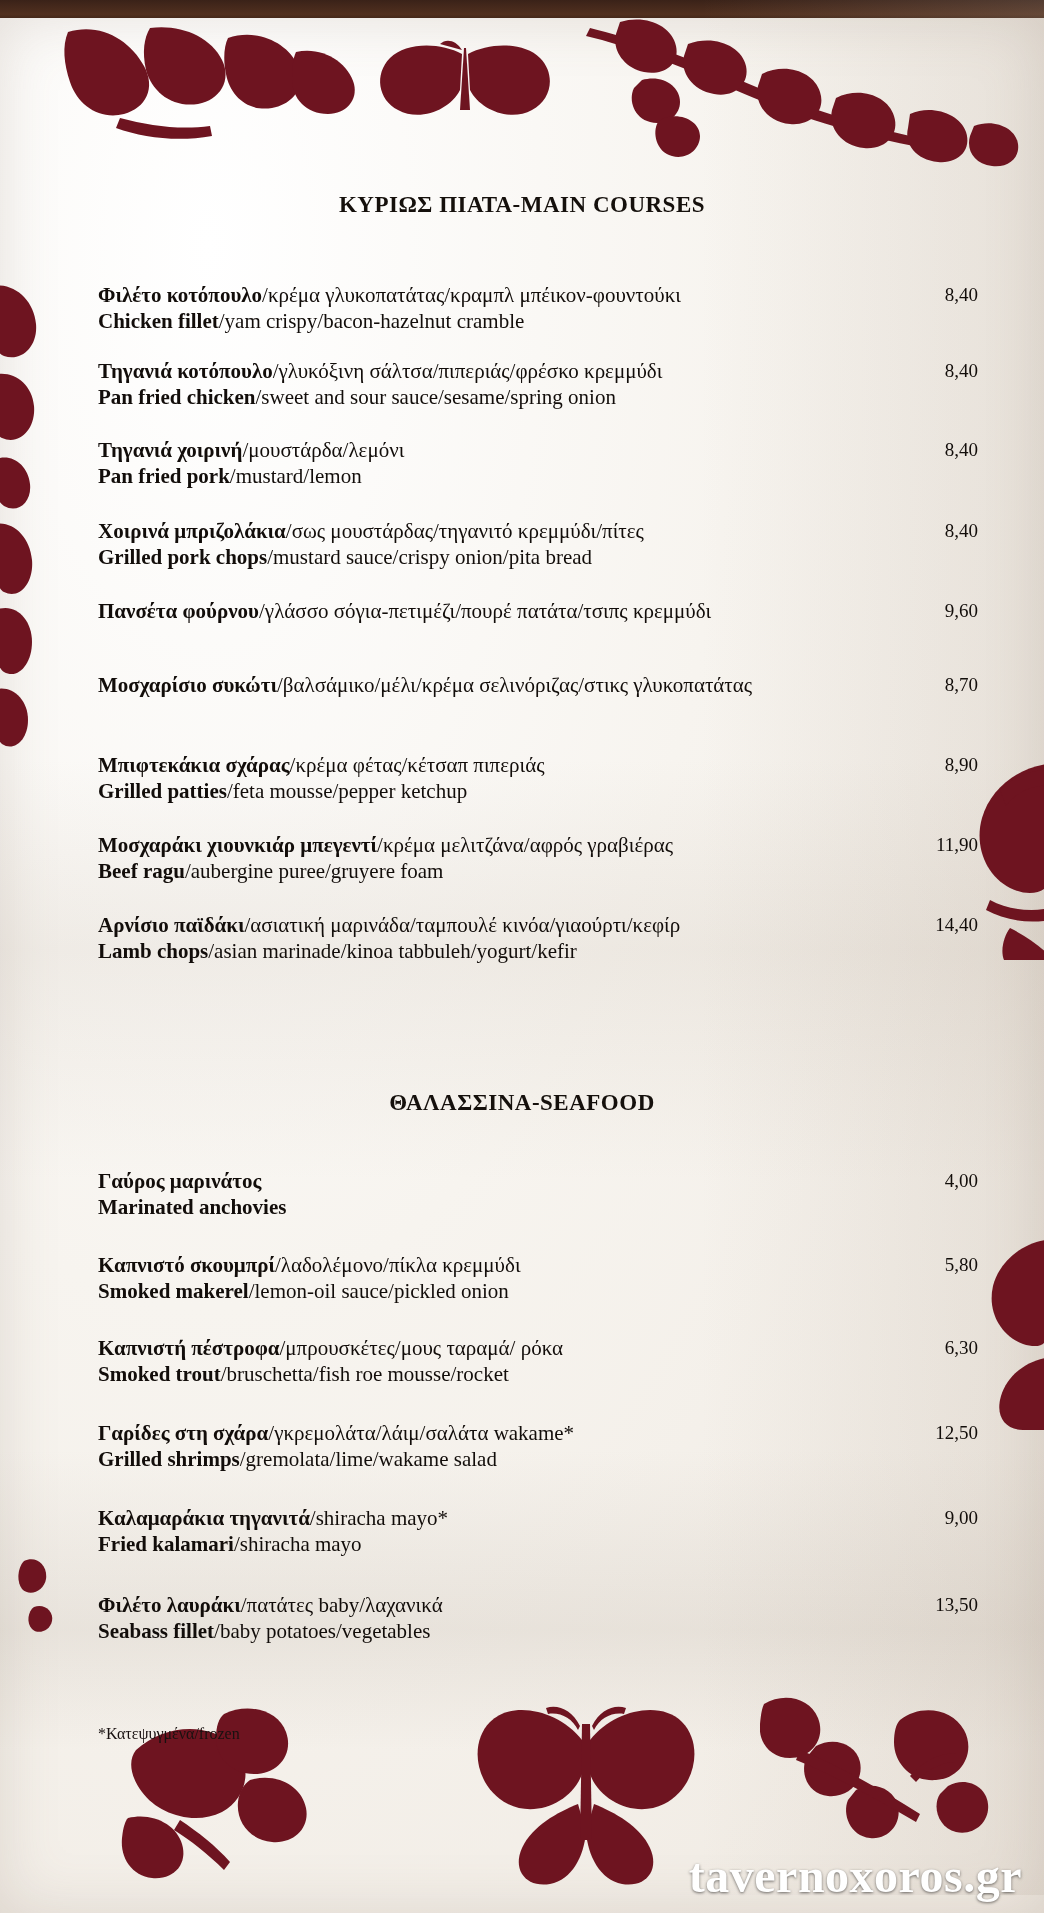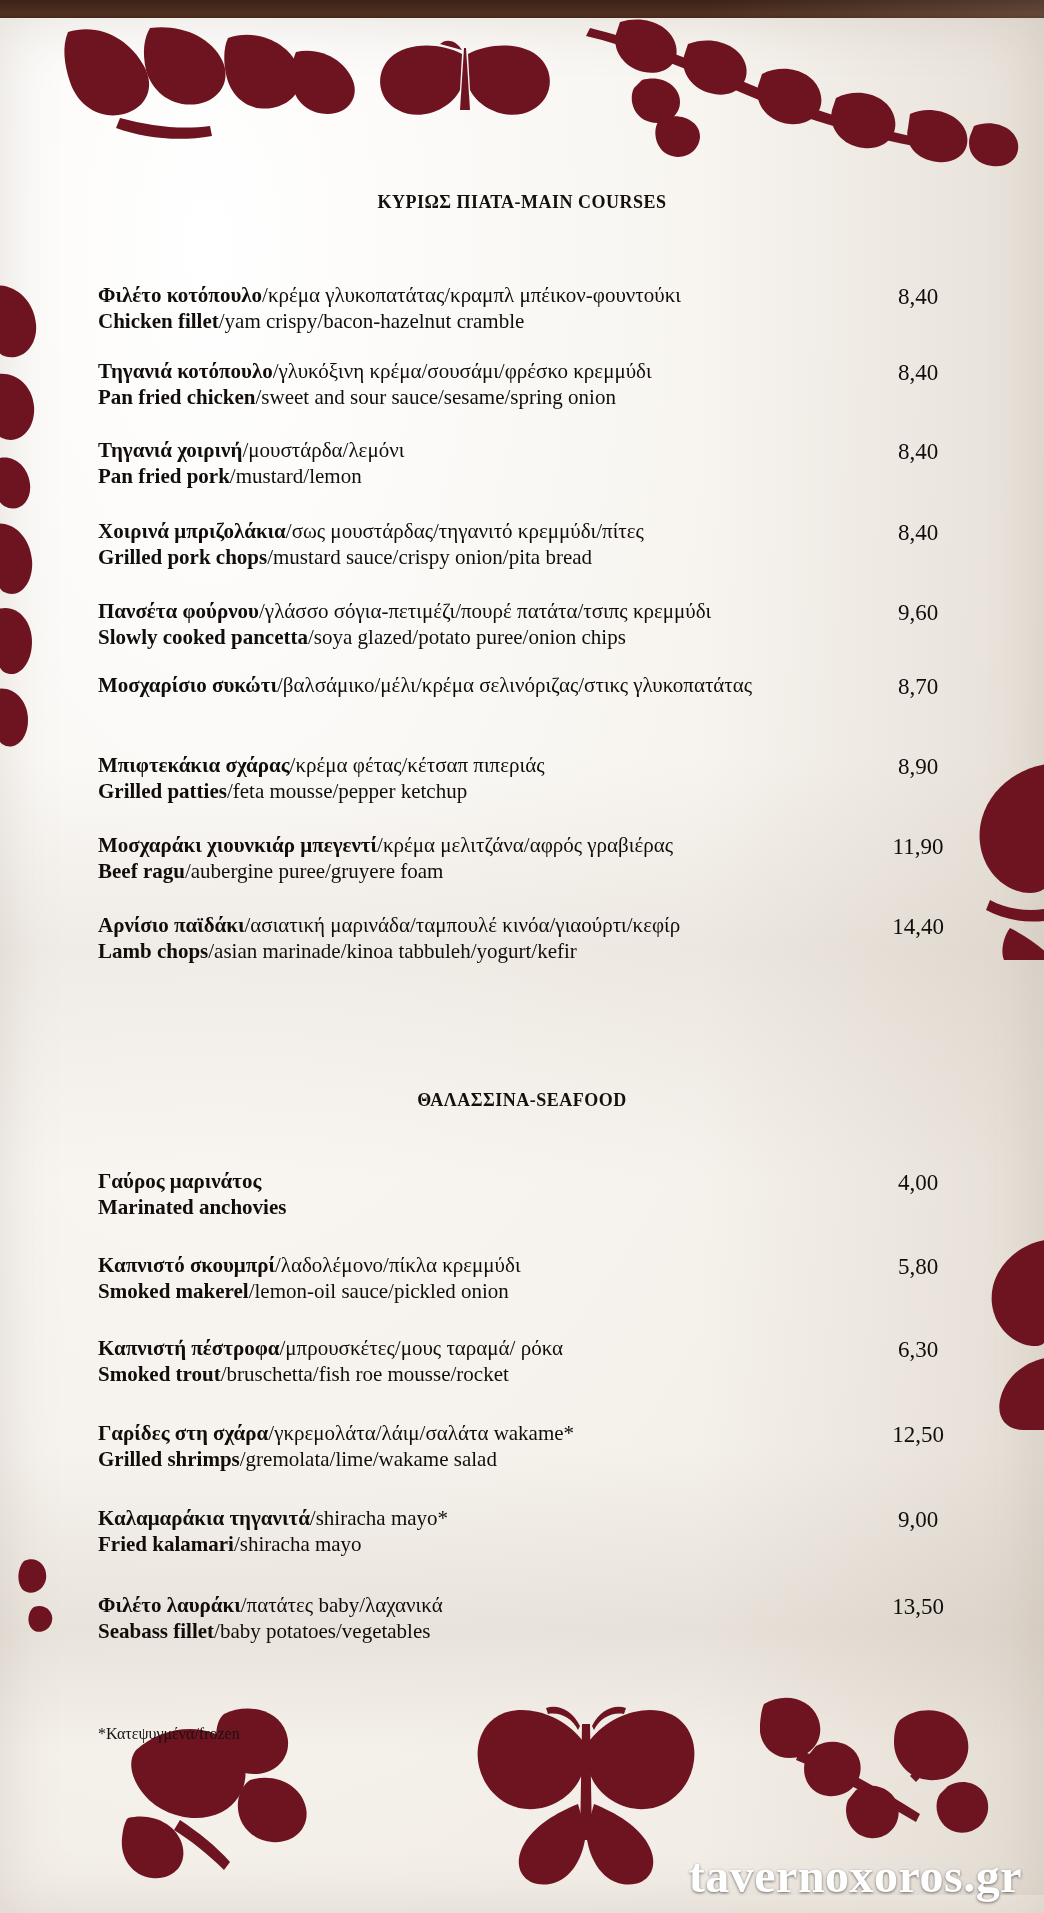--- a/index.html
+++ b/index.html
@@ -63,21 +63,21 @@
   .deco-bot-left   { left: 120px; top: 1700px;width: 190px; height: 180px; }
   .deco-bot-mid    { left: 470px; top: 1700px;width: 230px; height: 190px; }
   .deco-bot-right  { left: 760px; top: 1690px;width: 230px; height: 170px; }
 
   
   .section-title {
     position: absolute;
     width: 1044px;
     text-align: center;
     font-weight: bold;
-    font-size: 18px;
+    font-size: 23px;
     letter-spacing: 0.5px;
     color: #15100c;
   }
   #title-main { top: 192px; }
   #title-seafood { top: 1090px; }
 
   .items { position: absolute; left: 0; top: 0; width: 1044px; }
 
   .item {
     position: absolute;
@@ -92,22 +92,22 @@
   }
   .gr { font-weight: bold; }
   .gr-rest { font-weight: normal; }
   .en { font-weight: bold; }
   .en-rest { font-weight: normal; }
   .price {
     position: absolute;
     right: 0;
     top: 2px;
     width: 120px;
-    text-align: center;
-    font-size: 23px;
+    text-align: right;
+    font-size: 19px;
     color: #120d0a;
   }
 
   .footnote {
     position: absolute;
     left: 98px;
     top: 1725px;
     font-size: 16px;
     color: #181110;
   }
@@ -247,40 +247,39 @@
 
   <div class="items">
 
     <div class="item" style="top:282px">
       <div class="line"><span class="gr">Φιλέτο κοτόπουλο</span><span class="gr-rest">/κρέμα γλυκοπατάτας/κραμπλ μπέικον-φουντούκι</span></div>
       <div class="line"><span class="en">Chicken fillet</span><span class="en-rest">/yam crispy/bacon-hazelnut cramble</span></div>
       <div class="price">8,40</div>
     </div>
 
     <div class="item" style="top:358px">
-      <div class="line"><span class="gr">Τηγανιά κοτόπουλο</span><span class="gr-rest">/γλυκόξινη κρέμα/σουσάμι/φρέσκο κρεμμύδι</span></div>
+      <div class="line"><span class="gr">Τηγανιά κοτόπουλο</span><span class="gr-rest">/γλυκόξινη σάλτσα/πιπεριάς/φρέσκο κρεμμύδι</span></div>
       <div class="line"><span class="en">Pan fried chicken</span><span class="en-rest">/sweet and sour sauce/sesame/spring onion</span></div>
       <div class="price">8,40</div>
     </div>
 
     <div class="item" style="top:437px">
       <div class="line"><span class="gr">Τηγανιά χοιρινή</span><span class="gr-rest">/μουστάρδα/λεμόνι</span></div>
       <div class="line"><span class="en">Pan fried pork</span><span class="en-rest">/mustard/lemon</span></div>
       <div class="price">8,40</div>
     </div>
 
     <div class="item" style="top:518px">
       <div class="line"><span class="gr">Χοιρινά μπριζολάκια</span><span class="gr-rest">/σως μουστάρδας/τηγανιτό κρεμμύδι/πίτες</span></div>
       <div class="line"><span class="en">Grilled pork chops</span><span class="en-rest">/mustard sauce/crispy onion/pita bread</span></div>
       <div class="price">8,40</div>
     </div>
 
     <div class="item" style="top:598px">
       <div class="line"><span class="gr">Πανσέτα φούρνου</span><span class="gr-rest">/γλάσσο σόγια-πετιμέζι/πουρέ πατάτα/τσιπς κρεμμύδι</span></div>
-      <div class="line"><span class="en">Slowly cooked pancetta</span><span class="en-rest">/soya glazed/potato puree/onion chips</span></div>
       <div class="price">9,60</div>
     </div>
 
     <div class="item" style="top:672px">
       <div class="line"><span class="gr">Μοσχαρίσιο συκώτι</span><span class="gr-rest">/βαλσάμικο/μέλι/κρέμα σελινόριζας/στικς γλυκοπατάτας</span></div>
       <div class="price">8,70</div>
     </div>
 
     <div class="item" style="top:752px">
       <div class="line"><span class="gr">Μπιφτεκάκια σχάρας</span><span class="gr-rest">/κρέμα φέτας/κέτσαπ πιπεριάς</span></div>

